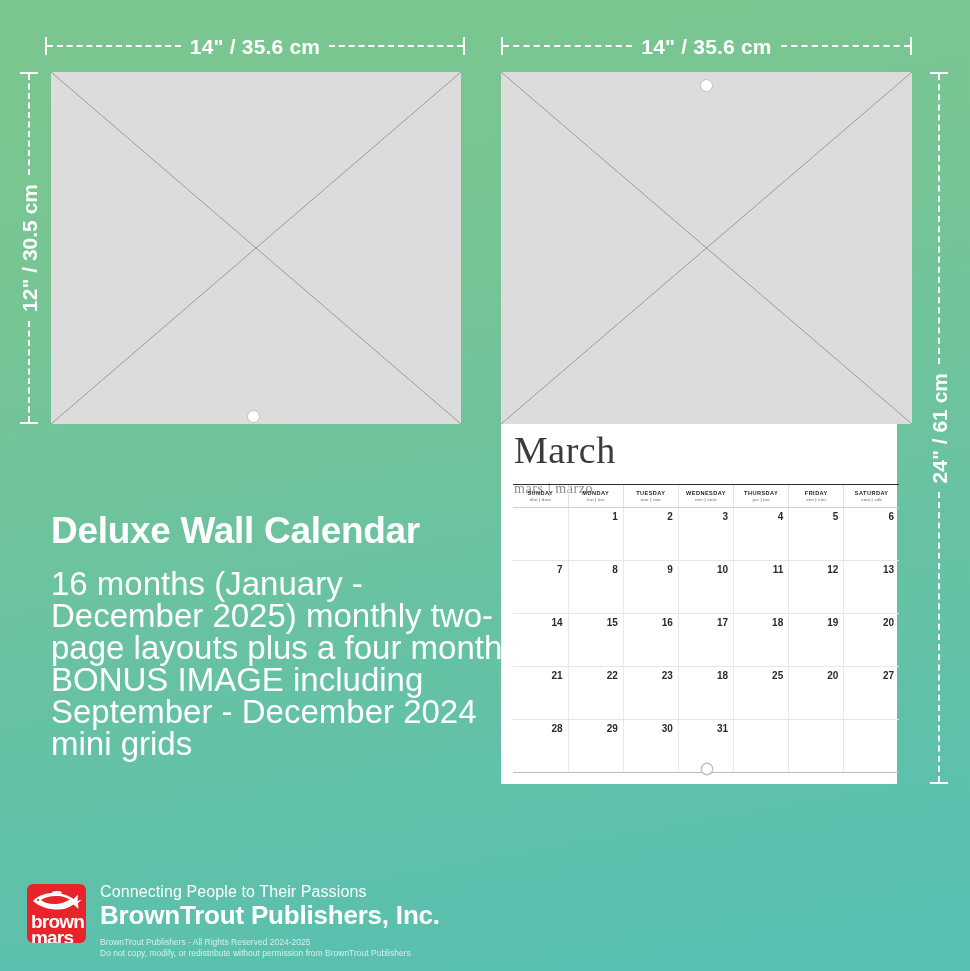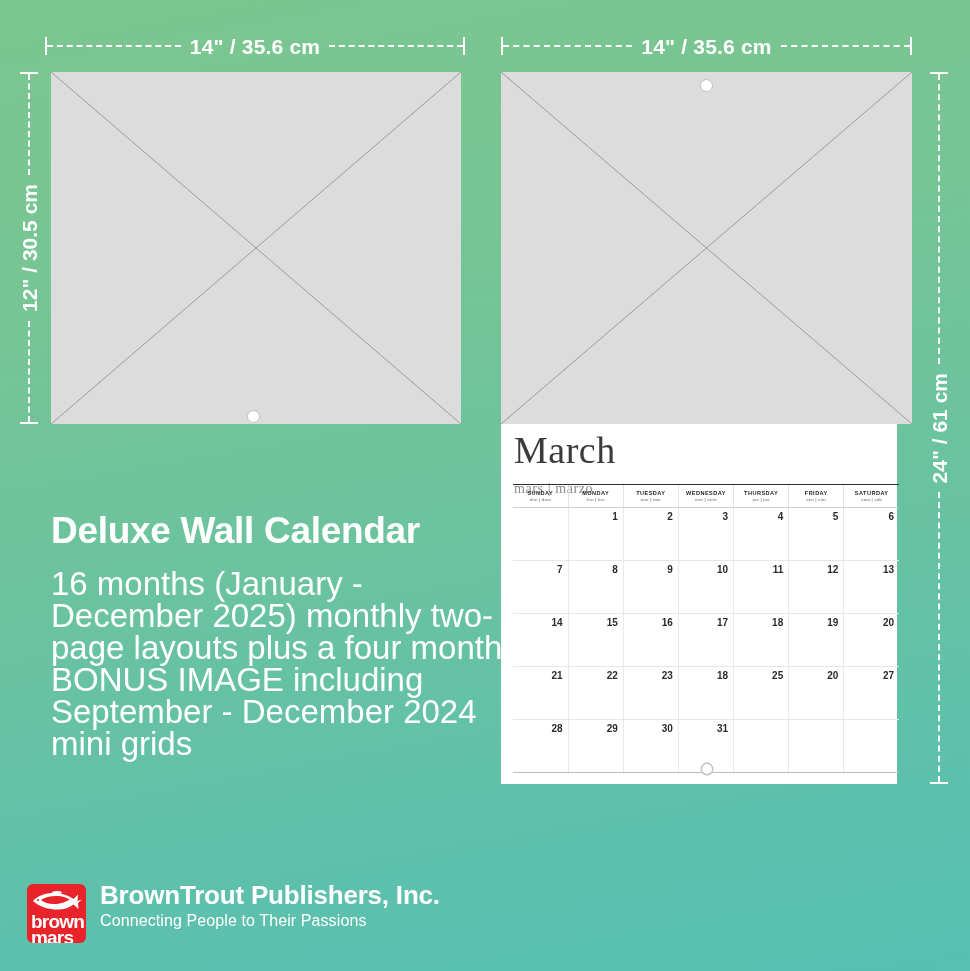--- a/index.html
+++ b/index.html
@@ -421,19 +421,23 @@
         <path fill="#ffffff" d="M6 24 C18 10, 40 6, 60 9 C72 11, 80 15, 87 20 L96 11 L95 24 L104 21 L96 28 L97 40 L87 31 C79 37, 68 41, 56 41 C38 41, 18 36, 6 24 Z"></path>
         <path fill="#e8232a" d="M22 22 C30 16, 44 13, 58 14 C66 15, 73 17, 79 21 C72 26, 60 30, 48 30 C37 30, 28 27, 22 22 Z"></path>
         <circle cx="16" cy="22" r="2.2" fill="#e8232a"></circle>
         <path fill="#ffffff" d="M44 6 C50 3, 58 3, 64 6 L62 10 C56 8, 50 8, 45 10 Z"></path>
       </svg>
       <div class="lw1">brown</div>
       <div class="lw2">mars</div>
     </div>
 
     <div id="footer-text">
+      <div id="tagline">Connecting People to Their Passions</div>
       <div id="publisher-name">BrownTrout Publishers, Inc.</div>
-      <div id="tagline">Connecting People to Their Passions</div>
+      <div id="legal-block">
+        <div class="legal">BrownTrout Publishers - All Rights Reserved 2024-2025</div>
+        <div class="legal">Do not copy, modify, or redistribute without permission from BrownTrout Publishers</div>
+      </div>
     </div>
 
   </div>
 
 </div>
 
 </body></html>

